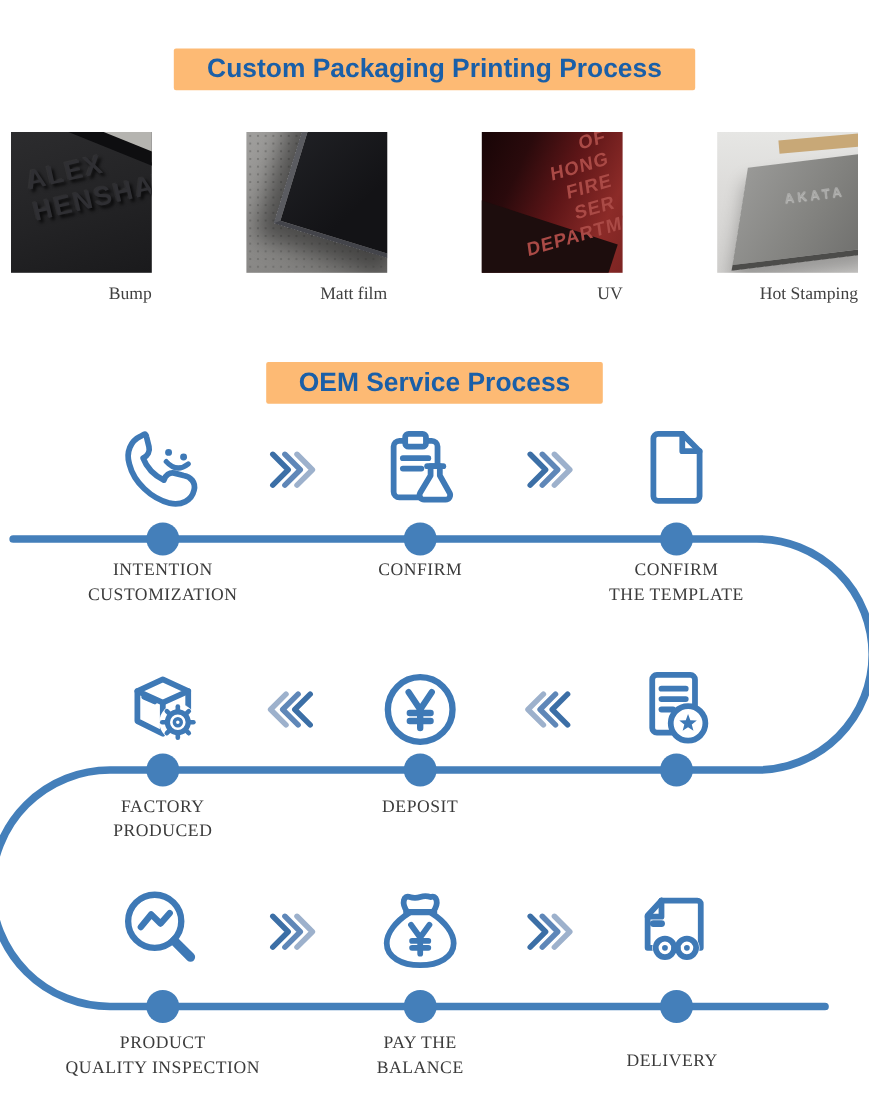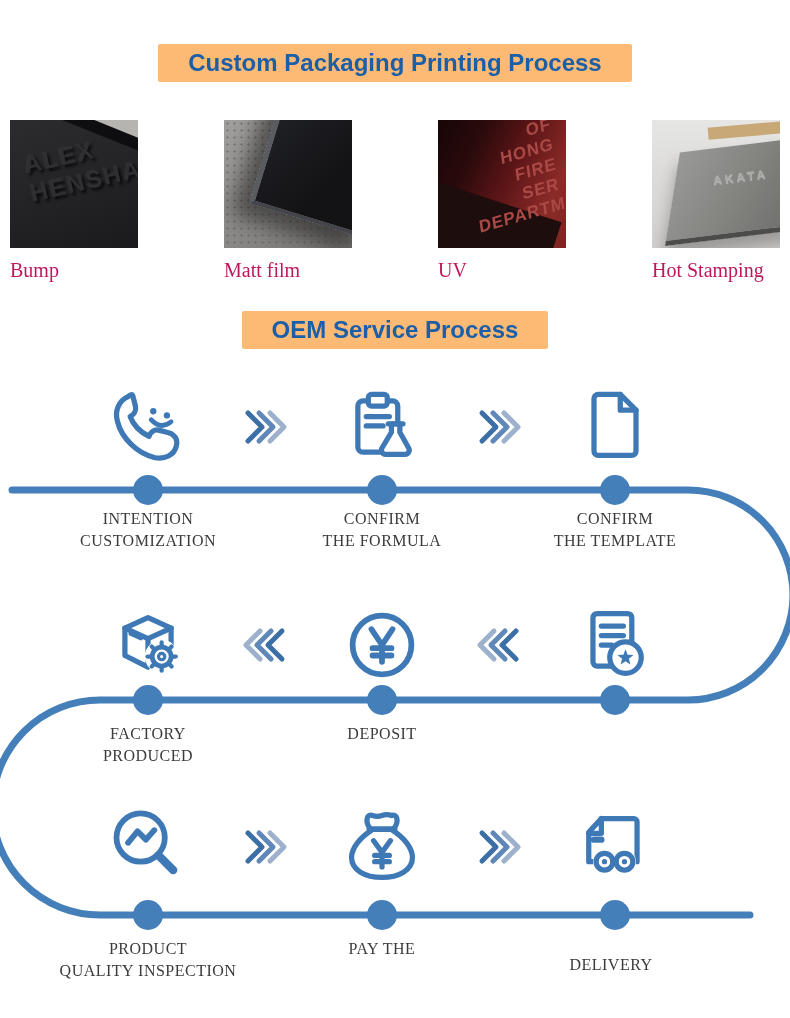--- a/index.html
+++ b/index.html
@@ -2,30 +2,30 @@
 <html><head>
 <meta charset="utf-8">
 <style>
   html,body{margin:0;padding:0;background:#fff;}
   .page{position:relative;width:790px;height:1018px;background:#fff;overflow:hidden;
         font-family:"Liberation Sans",sans-serif;}
 
   
   .title-row{position:absolute;left:0;right:0;text-align:center;}
   .title-row.t1{top:44px;}
-  .title-row.t2{top:311px;}
+  .title-row.t2{top:329px;}
   .title-strip{display:inline-block;background:#fdba74;color:#1a5fa8;
                font-weight:bold;font-size:24px;line-height:26px;padding:6px 30px;border-radius:2px;}
 
   
   .figures{position:absolute;top:120px;left:10px;width:770px;display:flex;justify-content:space-between;}
   .figure{width:128px;}
   .photo{position:relative;width:128px;height:128px;overflow:hidden;background:#777;}
-  .caption{margin-top:11px;text-align:left;font-family:"Liberation Serif",serif;
-           font-size:20px;color:#be185d;}
+  .caption{margin-top:11px;text-align:right;font-family:"Liberation Serif",serif;
+           font-size:16px;color:#404040;}
 
   
   .photo-bump{background:linear-gradient(160deg,#2c2c2e 0%,#232325 55%,#1a1a1c 100%);}
   .photo-bump::before{content:"";position:absolute;top:-16px;right:-34px;width:150px;height:26px;
       background:#b5b4b0;transform:rotate(22deg);}
   .photo-bump::after{content:"";position:absolute;top:4px;right:-40px;width:150px;height:12px;
       background:#0e0e10;transform:rotate(22deg);}
   .overlay-bump{position:absolute;top:18px;left:16px;width:110px;transform:rotate(-13deg);
       font-weight:bold;font-size:24px;line-height:29px;letter-spacing:2px;color:#2f2f33;
       text-shadow:2px 3px 3px rgba(0,0,0,.75),-1px -1px 1px rgba(255,255,255,.06);z-index:2;}
@@ -178,21 +178,20 @@
         <polyline points="28,6 42,20 28,34" stroke="#9db1cc"></polyline>
       </svg>
     </div>
 
     <div class="flow-label" style="left:23px;top:138px;">
       <span>INTENTION</span>
       <span>CUSTOMIZATION</span>
     </div>
     <div class="flow-label" style="left:257px;top:138px;">
       <span>CONFIRM</span>
-      <span>THE FORMULA</span>
     </div>
     <div class="flow-label" style="left:490px;top:138px;">
       <span>CONFIRM</span>
       <span>THE TEMPLATE</span>
     </div>
 
     <div class="flow-icon" style="left:106px;top:233px;">
       <svg width="84" height="84" viewBox="0 0 80 80" fill="none" stroke="#3e79b6" stroke-width="5" stroke-linecap="round" stroke-linejoin="round">
         <path d="M18,24 L40,14 L62,24 L40,34 Z"></path>
         <path d="M18,24 V50 L40,61 V34"></path>
@@ -298,19 +297,20 @@
         <polyline points="28,6 42,20 28,34" stroke="#9db1cc"></polyline>
       </svg>
     </div>
 
     <div class="flow-label" style="left:23px;top:568px;">
       <span>PRODUCT</span>
       <span>QUALITY INSPECTION</span>
     </div>
     <div class="flow-label" style="left:257px;top:568px;">
       <span>PAY THE</span>
+      <span>BALANCE</span>
     </div>
     <div class="flow-label" style="left:486px;top:568px;margin-top:16px;">
       <span>DELIVERY</span>
     </div>
 
   </div>
 </div>
 
 </body></html>

